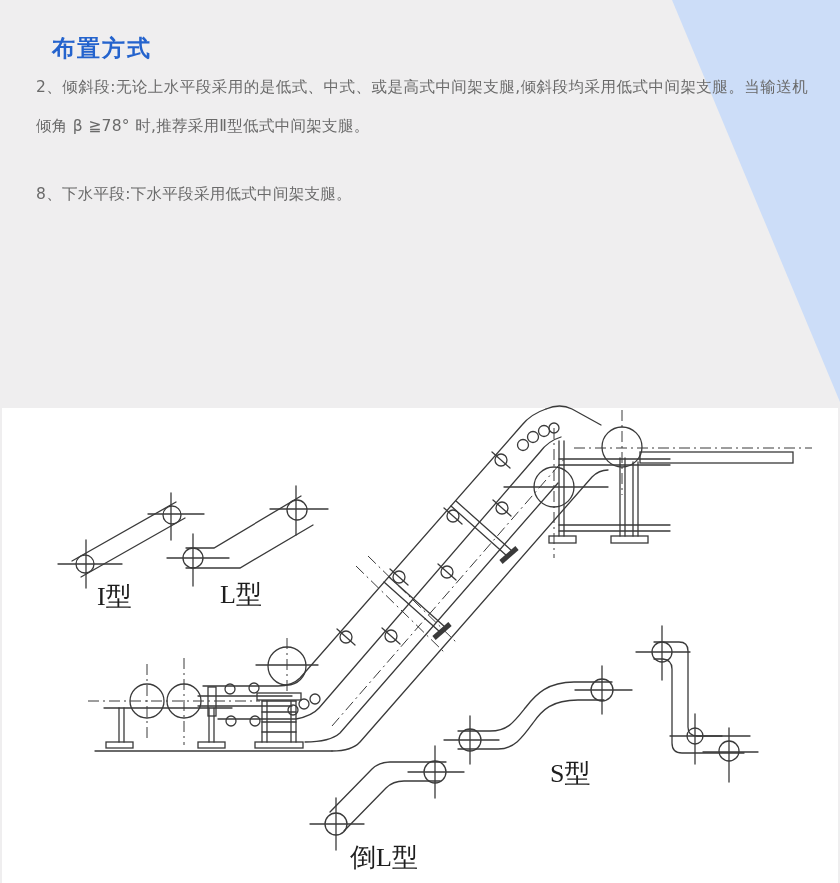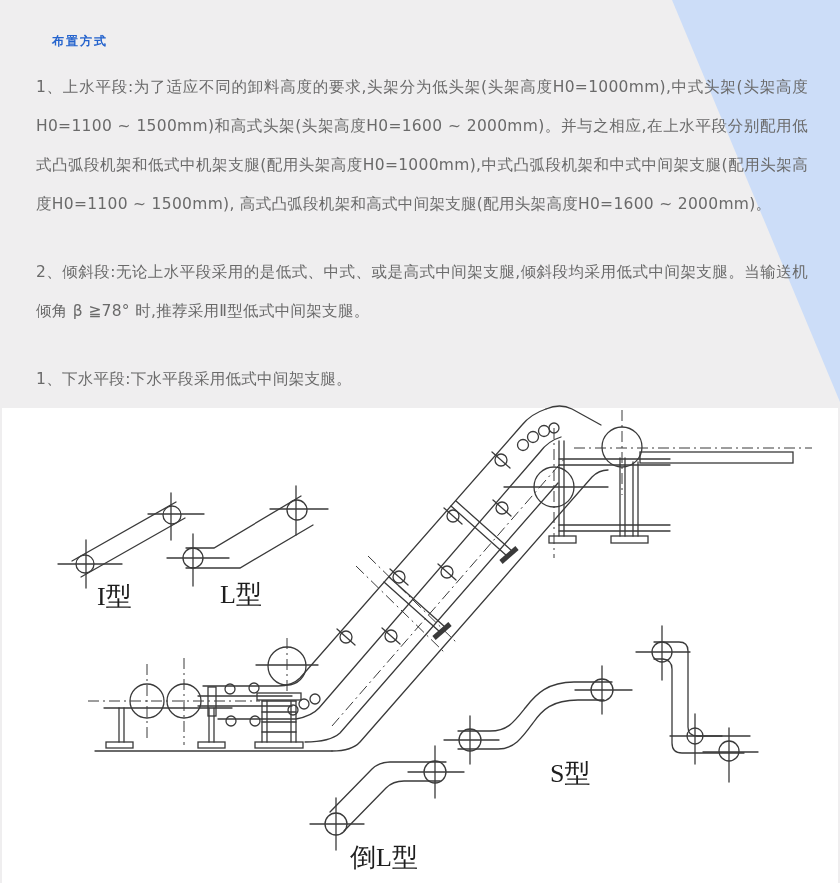--- a/index.html
+++ b/index.html
@@ -9,21 +9,21 @@
     font-family:"DejaVu Sans","Liberation Sans",sans-serif;
   }
   .accent-band{
     position:absolute;left:0;top:0;width:840px;height:410px;
     background:#ccddf8;
     clip-path:polygon(672px 0,840px 0,840px 402px);
     z-index:0;
   }
   .page-title{
     position:absolute;left:52px;top:33px;z-index:2;
-    font-size:12px;font-weight:bold;color:#2463cd;letter-spacing:2px;
+    font-size:23px;font-weight:bold;color:#2463cd;letter-spacing:2px;
   }
   .text-block{
     position:absolute;left:36px;top:68px;width:772px;z-index:2;
     color:#6a6a6a;font-size:15.5px;line-height:39px;letter-spacing:0.3px;
     text-align:justify;text-justify:inter-character;
   }
   .text-block p{margin:0 0 29px 0;}
   .diagram-panel{
     position:absolute;left:2px;top:408px;width:836px;height:475px;
     background:#ffffff;z-index:1;
@@ -35,23 +35,22 @@
   .lbl{font-family:"Liberation Serif","DejaVu Serif",serif;font-size:26px;fill:#1e1e1e;}
 </style>
 </head>
 <body>
 
 <div class="accent-band"></div>
 
 <div class="page-title">布置方式</div>
 
 <div class="text-block">
-  <p>1、上水平段:为了适应不同的卸料高度的要求,头架分为低头架(头架高度H0=1000mm),中式头架(头架高度H0=1100 ~ 1500mm)和高式头架(头架高度H0=1600 ~ 2000mm)。并与之相应,在上水平段分别配用低式凸弧段机架和低式中机架支腿(配用头架高度H0=1000mm),中式凸弧段机架和中式中间架支腿(配用头架高度H0=1100 ~ 1500mm), 高式凸弧段机架和高式中间架支腿(配用头架高度H0=1600 ~ 2000mm)。</p>
   <p>2、倾斜段:无论上水平段采用的是低式、中式、或是高式中间架支腿,倾斜段均采用低式中间架支腿。当输送机倾角 β ≧78° 时,推荐采用Ⅱ型低式中间架支腿。</p>
-  <p>1、下水平段:下水平段采用低式中间架支腿。</p>
+  <p>8、下水平段:下水平段采用低式中间架支腿。</p>
 </div>
 
 <div class="diagram-panel"></div>
 
 <svg class="drawing" width="840" height="883" viewBox="0 0 840 883">
 
   <g>
     <line class="ln" x1="72" y1="561" x2="176" y2="502"></line>
     <line class="ln" x1="81" y1="577" x2="185" y2="518"></line>
     <circle class="ln" cx="85" cy="564" r="9"></circle>

